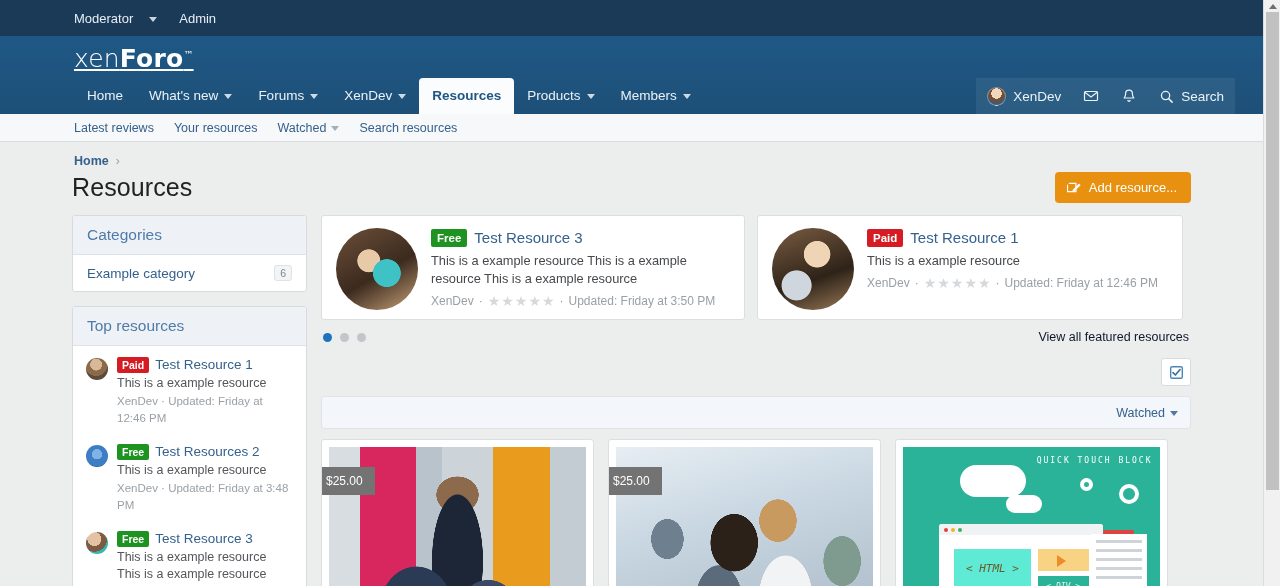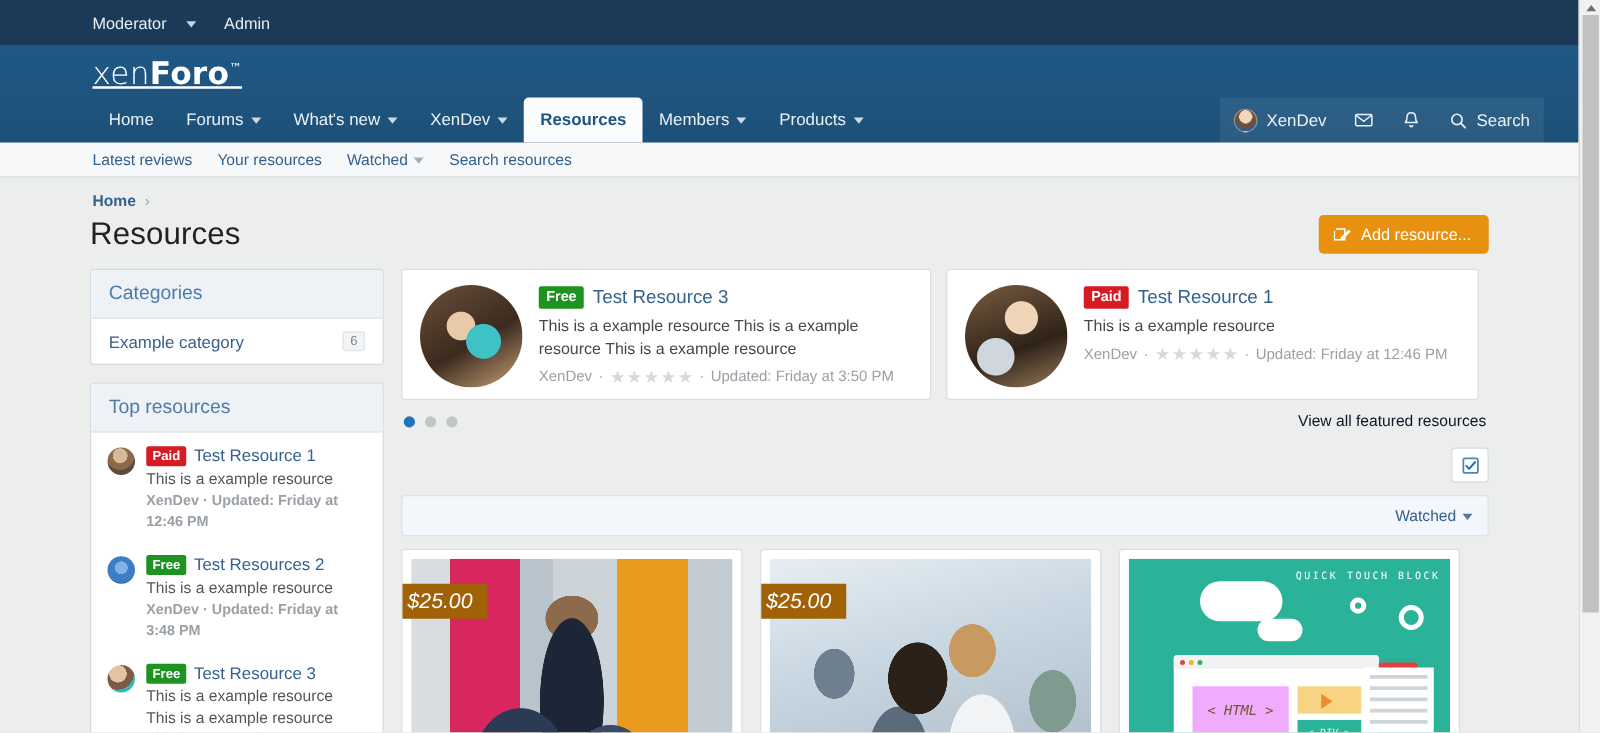--- a/index.html
+++ b/index.html
@@ -149,21 +149,21 @@
   .tl-body { min-width: 0; flex: 1; }
   .tl-title { font-size: 13.5px; line-height: 18px; display: flex; align-items: center; gap: 6px; flex-wrap: wrap; }
   .tl-title a { color: #35618e; text-decoration: none; }
   .tag {
     color: #fff; font-size: 10.5px; font-weight: bold;
     padding: 1px 5px; border-radius: 2px; line-height: 14px; display: inline-block;
   }
   .tag.paid { background: #d51c24; }
   .tag.free { background: #1f9321; }
   .tl-desc { font-size: 12.5px; color: #53565a; line-height: 17px; margin-top: 1px; }
-  .tl-meta { font-size: 11.5px; color: #9aa0a6; line-height: 17px; margin-top: 1px; font-weight: bold; }
+  .tl-meta { font-size: 11.5px; color: #9aa0a6; line-height: 17px; margin-top: 1px; }
 
   
   .featwrap { position: relative; }
   .featstrip { display: flex; gap: 12px; }
   .featcard {
     background: #fff; border: 1px solid #dcdfe2; border-radius: 3px;
     padding: 12px 14px; display: flex; gap: 13px; align-items: flex-start;
     height: 105px; overflow: hidden;
   }
   .featcard.c1 { width: 424px; flex: none; }
@@ -221,22 +221,22 @@
     margin-top: 10px; display: flex; gap: 14px;
   }
   .rcard {
     background: #fff; border: 1px solid #dcdfe2; border-radius: 3px;
     width: 273px; flex: none; padding: 7px; position: relative; overflow: hidden;
     height: 200px;
   }
   .rthumb { width: 100%; height: 100%; position: relative; overflow: hidden; }
   .price {
     position: absolute; left: -7px; top: 27px; z-index: 3;
-    background: #a16207; color: #fff; font-size: 17px;
-    padding: 6px 12px 6px 11px; line-height: 16px; font-style: italic;
+    background: #737373; color: #fff; font-size: 12px;
+    padding: 6px 12px 6px 11px; line-height: 16px;
   }
   .price:after {
     content: ""; position: absolute; left: 0; top: 100%;
     border-top: 7px solid #b8780e; border-left: 7px solid transparent;
   }
 
   
   .photoA {
     width: 100%; height: 100%;
     background:
@@ -269,21 +269,21 @@
     position: absolute; background: #fff; border-radius: 40px;
   }
   .pc-browser {
     position: absolute; left: 14%; top: 42%; width: 64%; height: 52%;
     background: #fff; border-radius: 3px;
   }
   .pc-bar { position: absolute; left: 0; top: 0; width: 100%; height: 11px; background: #f1f2f3; border-radius: 3px 3px 0 0; }
   .pc-dot { position: absolute; top: 3.5px; width: 4px; height: 4px; border-radius: 50%; }
   .pc-html {
     position: absolute; left: 9%; top: 26%; width: 47%; height: 40%;
-    background: #f0abfc; display: flex; align-items: center; justify-content: center;
+    background: #5eead4; display: flex; align-items: center; justify-content: center;
     color: #6c5a2c; font-size: 11px; font-family: "DejaVu Sans Mono", monospace; font-style: italic; text-align: right;
   }
   .pc-div {
     position: absolute; left: 60%; top: 54%; width: 31%; height: 22%;
     background: #2bb39a; display: flex; align-items: center; justify-content: center;
     color: #eafaf5; font-size: 8px; font-family: "DejaVu Sans Mono", monospace; font-style: italic;
   }
   .pc-play { position: absolute; left: 60%; top: 26%; width: 31%; height: 23%; background: #f7d383; }
   .pc-play:after {
     content:""; position:absolute; left: 38%; top: 28%;
@@ -335,40 +335,40 @@
       <div class="logorow">
         <a href="#" class="logo"><span>xen</span><b>Foro</b><sup>™</sup></a>
       </div>
 
       <div class="navrow">
         <div class="nav">
           <a href="#" class="navitem">
             <span>Home</span>
           </a>
           <a href="#" class="navitem">
+            <span>What's new</span>
+            <span class="caret"></span>
+          </a>
+          <a href="#" class="navitem">
             <span>Forums</span>
-            <span class="caret"></span>
-          </a>
-          <a href="#" class="navitem">
-            <span>What's new</span>
             <span class="caret"></span>
           </a>
           <a href="#" class="navitem">
             <span>XenDev</span>
             <span class="caret"></span>
           </a>
           <a href="#" class="navitem active">
             <span>Resources</span>
           </a>
           <a href="#" class="navitem">
+            <span>Products</span>
+            <span class="caret"></span>
+          </a>
+          <a href="#" class="navitem">
             <span>Members</span>
-            <span class="caret"></span>
-          </a>
-          <a href="#" class="navitem">
-            <span>Products</span>
             <span class="caret"></span>
           </a>
         </div>
 
         <div class="navright">
           <a href="#" class="userblock">
             <span class="avatar-sm"></span>
             <span>XenDev</span>
           </a>
           <a href="#" class="iconlink">

